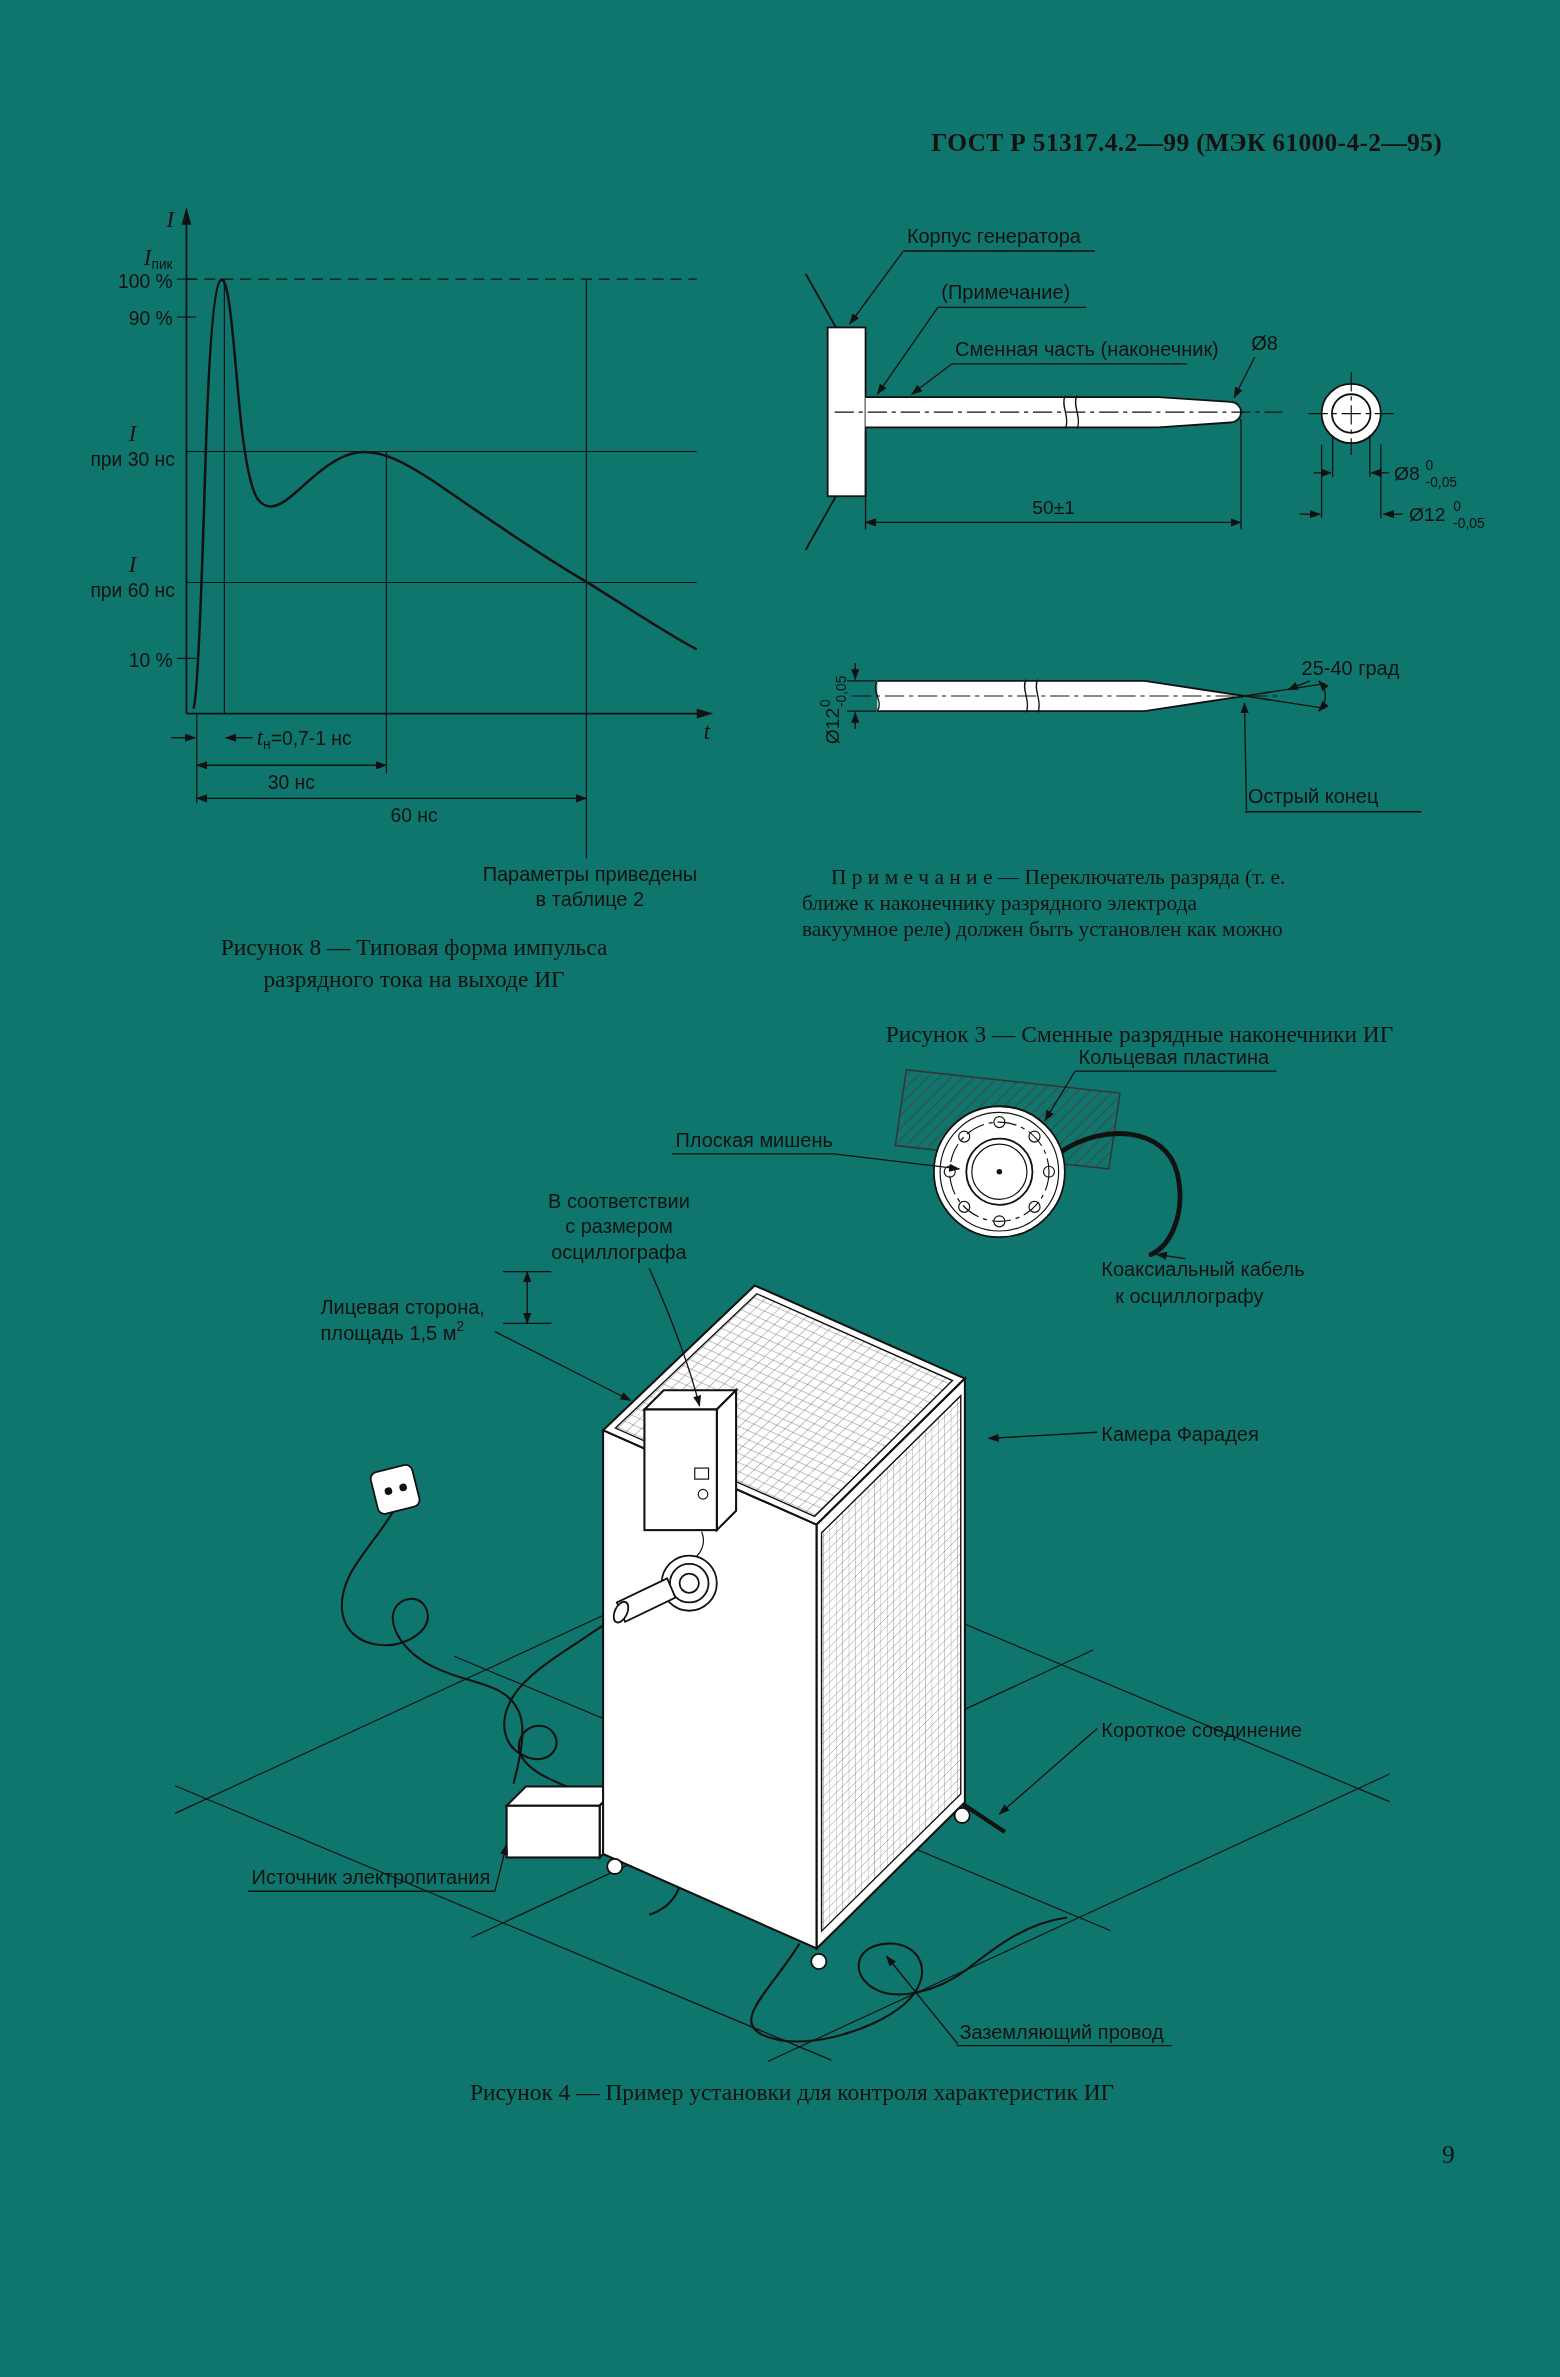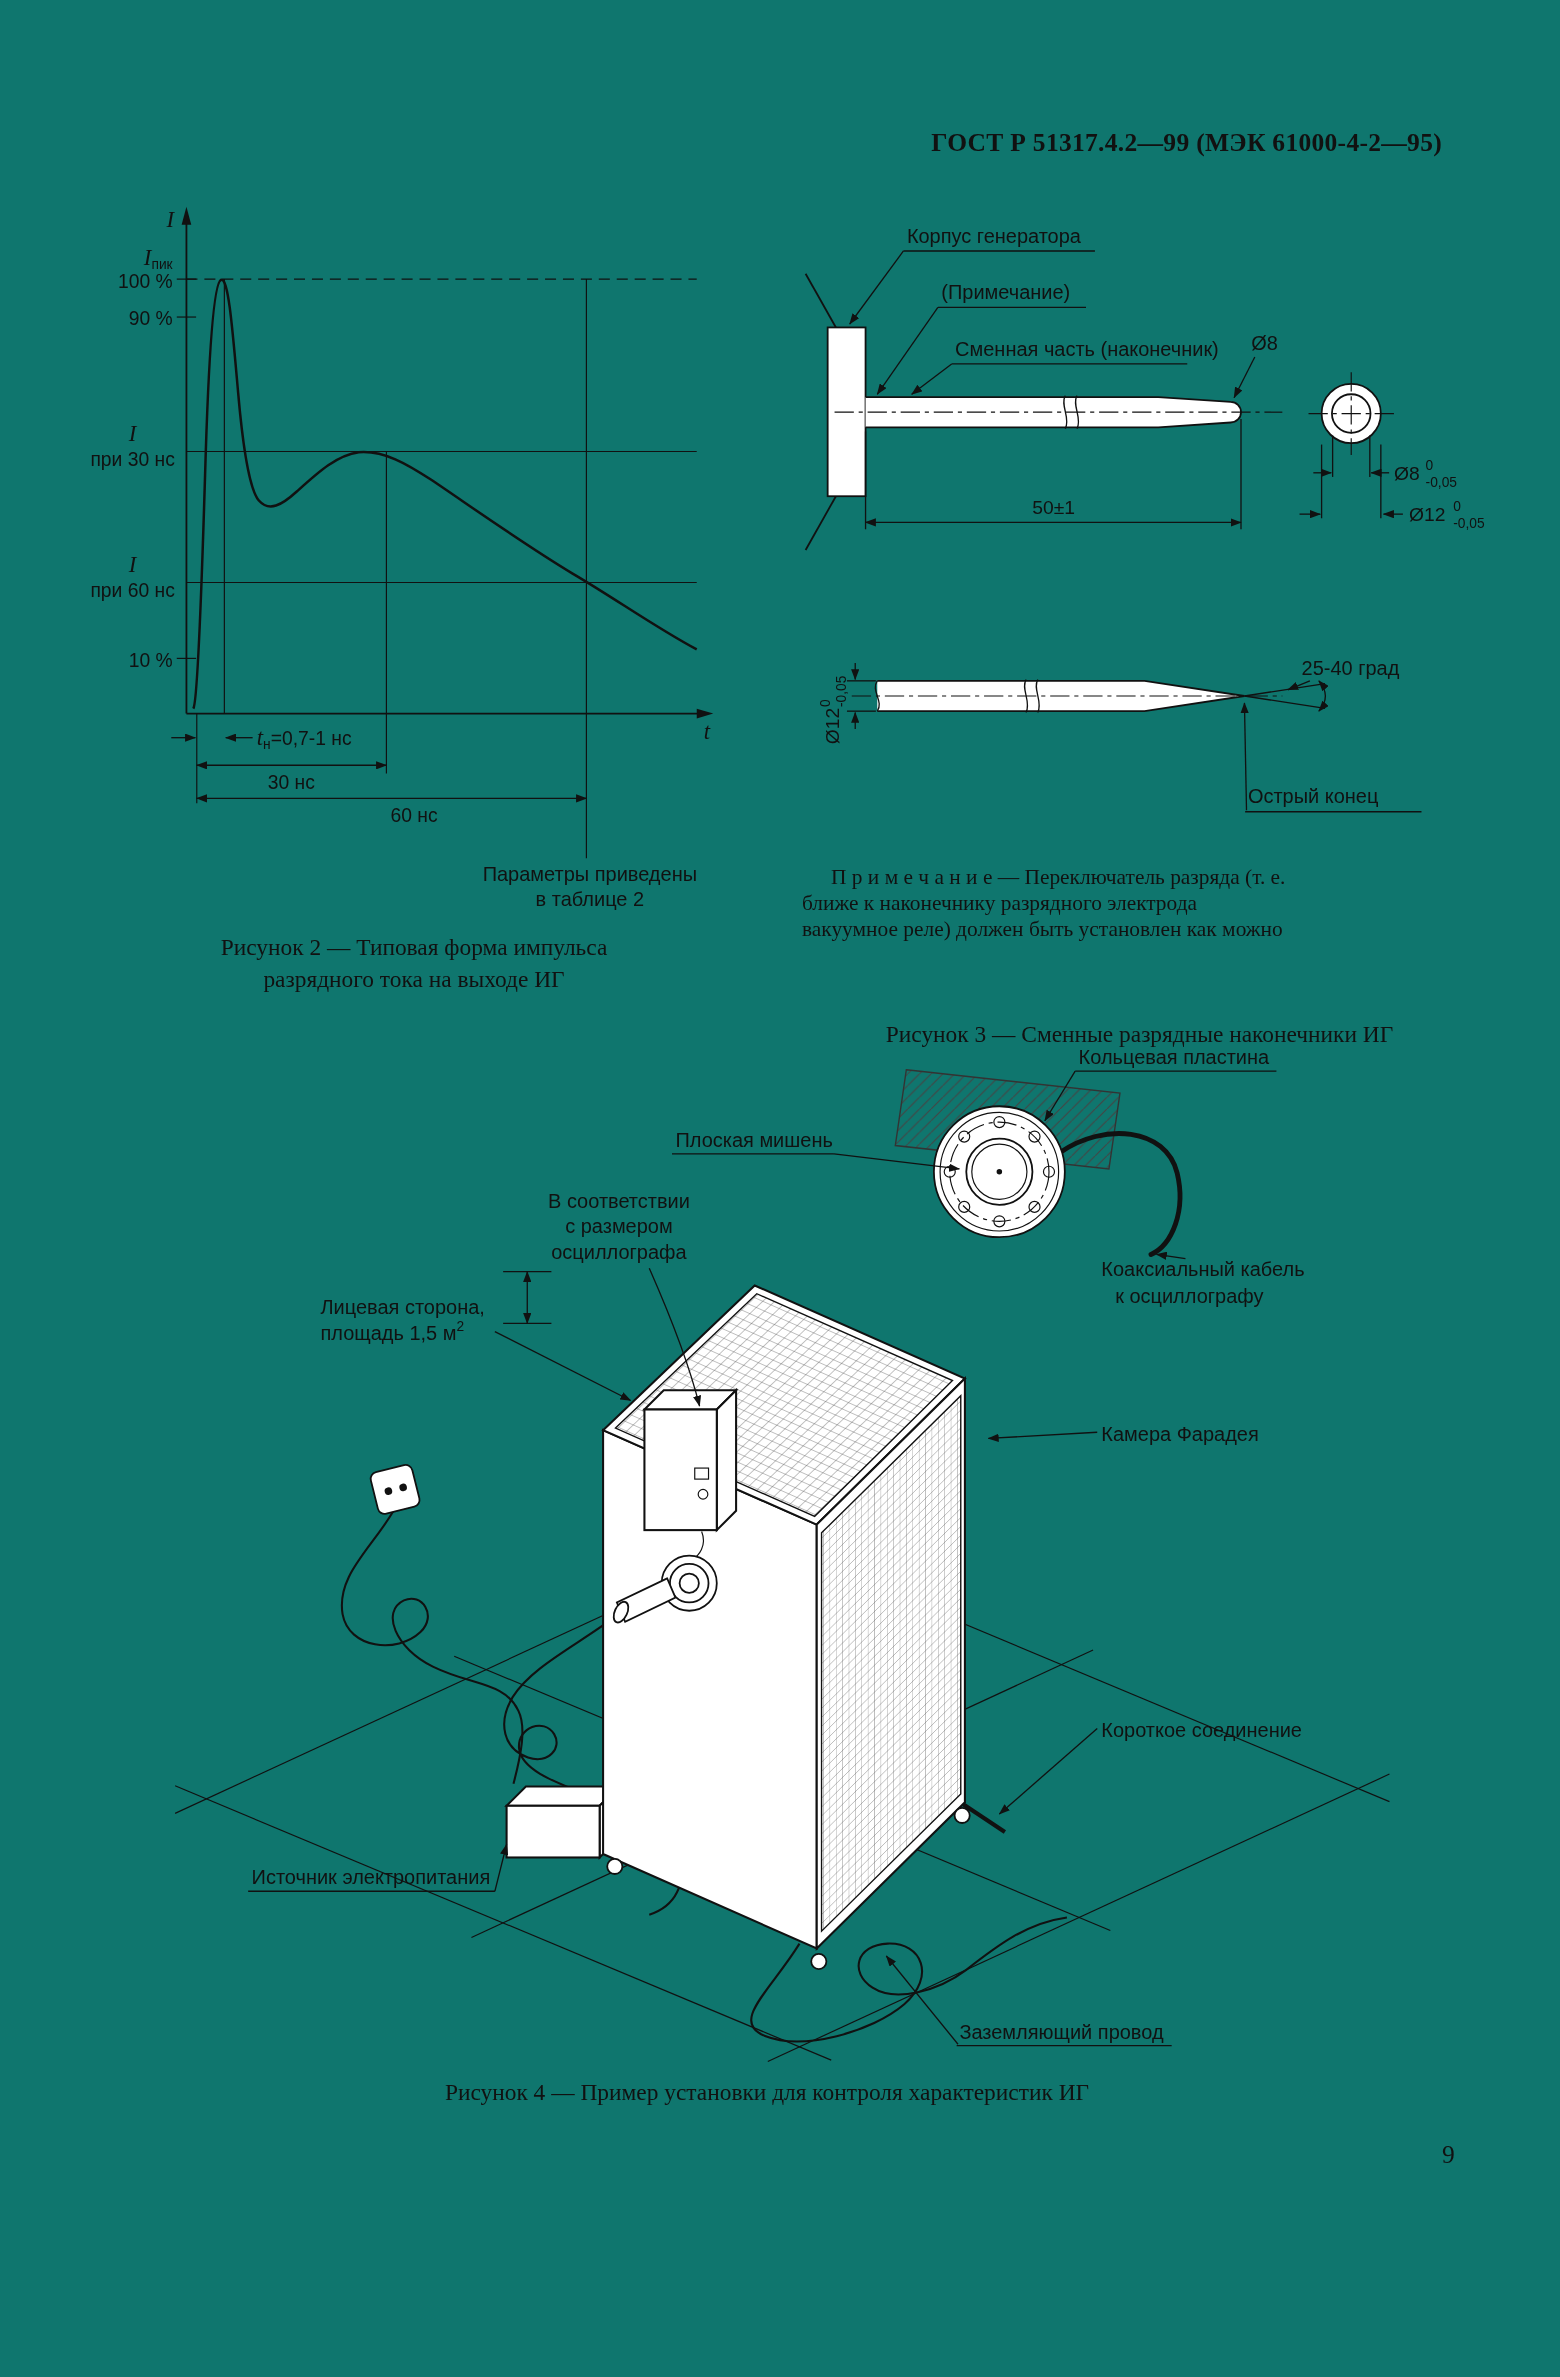--- a/index.html
+++ b/index.html
@@ -3,21 +3,21 @@
 <meta charset="utf-8">
 <style>
   html,body{margin:0;padding:0;background:#ffffff;}
   .page{position:relative;width:1561px;height:2377px;background:#0f766e;color:#111;overflow:hidden;
         font-family:"Liberation Serif",serif;}
   .abs{position:absolute;}
   .header{top:128px;right:119px;font-size:25.5px;font-weight:bold;letter-spacing:0.3px;}
   .cap{font-size:23.4px;text-align:center;line-height:32px;}
   .cap2{left:83px;top:931px;width:662px;}
   .cap3{left:800px;top:1018px;width:679px;}
-  .cap4{left:0;top:2076px;width:1534px;}
+  .cap4{left:0;top:2076px;width:1534px;padding-left:25px;}
   .note{left:802px;top:856px;width:674px;font-size:21.4px;line-height:26px;}
   .note .ind{padding-left:29px;margin-top:8px;}
   .pagenum{left:1442px;top:2140px;font-size:25.5px;}
   svg{position:absolute;overflow:visible;}
   svg text{font-family:"Liberation Sans",sans-serif;font-size:29px;fill:#111;}
   .mid{text-anchor:middle;}
   .end{text-anchor:end;}
   .small{font-size:20px;}
   .ital{font-family:"Liberation Serif",serif;font-style:italic;font-size:33px;}
   .s28{font-size:28px;}
@@ -80,21 +80,21 @@
     <text class="mid s28" x="72" y="596">при 60 нс</text>
     <text class="end s28" x="130" y="698">10 %</text>
     <text class="ital" x="900" y="802">t</text>
     <text x="252" y="810"><tspan class="ital">t</tspan><tspan class="small" dy="7">н</tspan><tspan class="s28" dy="-7">=0,7-1 нс</tspan></text>
     <text class="mid s28" x="302" y="874">30 нс</text>
     <text class="mid s28" x="480" y="922">60 нс</text>
     <text class="mid" x="735" y="1008">Параметры приведены</text>
     <text class="mid" x="735" y="1044">в таблице 2</text>
   </svg>
   <div class="abs cap cap2">
-    <div>Рисунок 2 — Типовая форма импульса</div>
+    <div>Рисунок 8 — Типовая форма импульса</div>
     <div>разрядного тока на выходе ИГ</div>
   </div>
 
   <svg style="left:800px;top:200px" width="696" height="620" viewBox="0 0 1010 900">
     <defs>
       <marker id="a3" viewBox="0 0 16 12" refX="15" refY="6" markerWidth="16" markerHeight="12" markerUnits="userSpaceOnUse" orient="auto-start-reverse">
         <path d="M0 0L16 6L0 12Z" fill="#111"></path>
       </marker>
     </defs>
     <g>

